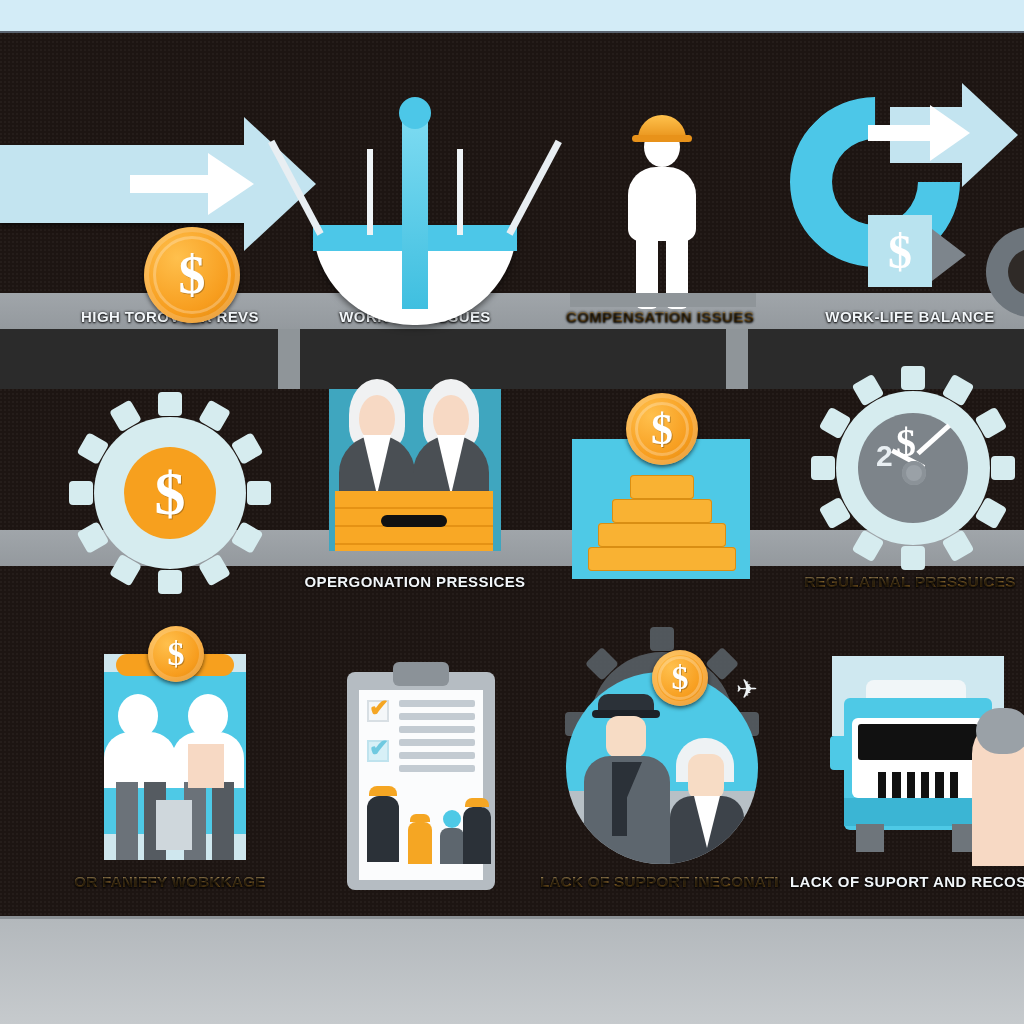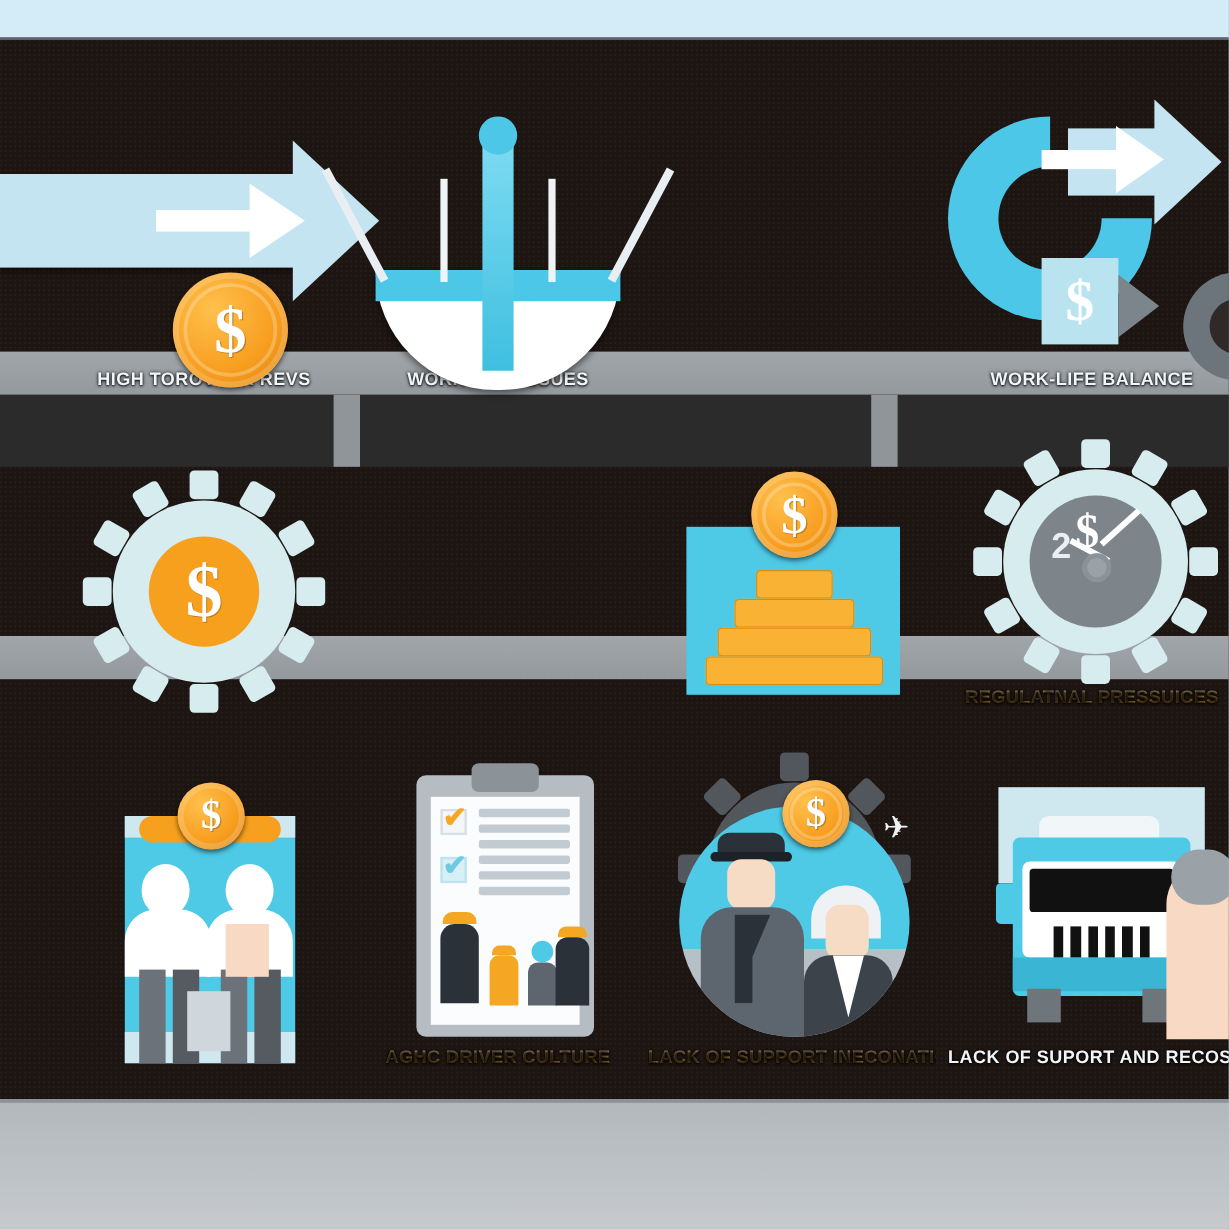--- a/index.html
+++ b/index.html
@@ -162,20 +162,36 @@
         <div style="position:absolute; left:201px; top:42px; width:7px; height:105px; background:#e8eef2; transform:rotate(28deg); transform-origin:bottom;"></div>
         <div style="position:absolute; left:62px; top:62px; width:6px; height:86px; background:#eef3f6;"></div>
         <div style="position:absolute; left:152px; top:62px; width:6px; height:86px; background:#eef3f6;"></div>
 
         <div style="position:absolute; left:97px; top:22px; width:26px; height:200px; background:linear-gradient(#7fdcf2,#3fbfe0); border-radius:6px 6px 0 0;"></div>
         <div style="position:absolute; left:94px; top:10px; width:32px; height:32px; border-radius:50%; background:#4cc7e8;"></div>
       </div>
       <div class="caption white">WORK LIRE ISSUES</div>
     </div>
 
+    <div class="cell" style="left:540px; top:30px; width:240px; height:265px;">
+      <div class="art">
+
+        <div style="position:absolute; left:94px; top:40px; width:36px; height:40px; border-radius:50%; background:#fff;"></div>
+
+        <div style="position:absolute; left:88px; top:28px; width:48px; height:24px; border-radius:24px 24px 0 0; background:linear-gradient(#ffc24d,#e8921a);"></div>
+        <div style="position:absolute; left:82px; top:48px; width:60px; height:7px; border-radius:4px; background:#e8921a;"></div>
+
+        <div style="position:absolute; left:78px; top:80px; width:68px; height:74px; border-radius:28px 28px 12px 12px; background:#fff;"></div>
+        <div style="position:absolute; left:86px; top:150px; width:22px; height:72px; background:#fff; border-radius:0 0 6px 6px;"></div>
+        <div style="position:absolute; left:116px; top:150px; width:22px; height:72px; background:#fff; border-radius:0 0 6px 6px;"></div>
+
+        <div style="position:absolute; left:20px; top:206px; width:186px; height:14px; background:#8f9599;"></div>
+      </div>
+      <div class="caption gold">COMPENSATION ISSUES</div>
+    </div>
 
     <div class="cell" style="left:790px; top:30px; width:240px; height:265px;">
       <div class="art">
 
         <div style="position:absolute; left:-10px; top:10px; width:170px; height:170px; border-radius:50%; border:42px solid #4cc7e8; border-right-color:transparent; transform:rotate(-45deg);"></div>
         <div class="arrow-bar" style="left:90px; top:20px; width:80px; height:56px;"></div>
         <div class="arrow-head" style="left:162px; top:-4px; border-top:52px solid transparent; border-bottom:52px solid transparent; border-left:56px solid #c3e4f0;"></div>
         <div class="arrow-bar" style="left:68px; top:38px; width:72px; height:16px; background:#ffffff;"></div>
         <div class="arrow-head" style="left:130px; top:18px; border-top:28px solid transparent; border-bottom:28px solid transparent; border-left:40px solid #ffffff;"></div>
 
@@ -226,20 +242,39 @@
             </div>
           <div class="tooth" style="transform:rotate(330deg)">
               <i></i>
             </div>
           <div class="body"></div>
         </div>
         <div class="coin" style="left:64px; top:54px; width:92px; height:92px; font-size:62px; box-shadow:none; background:#f7a01e;">$</div>
       </div>
     </div>
 
+    <div class="cell" style="left:295px; top:300px; width:240px; height:260px;">
+      <div class="art" style="height:200px;">
+        <div class="panel" style="left:24px; top:22px; width:172px; height:162px; background:#3fa6bf;"></div>
+
+        <div style="position:absolute; left:44px; top:12px; width:56px; height:72px; border-radius:50% 50% 34% 34%; background:#f0f1f2;"></div>
+        <div style="position:absolute; left:54px; top:28px; width:36px; height:48px; border-radius:50%; background:#f7d9c4;"></div>
+        <div style="position:absolute; left:34px; top:68px; width:76px; height:64px; border-radius:38px 38px 8px 8px; background:#4a4f54;"></div>
+        <div style="position:absolute; left:58px; top:68px; width:28px; height:60px; background:#fff; clip-path:polygon(0 0,100% 0,50% 100%);"></div>
+
+        <div style="position:absolute; left:118px; top:12px; width:56px; height:72px; border-radius:50% 50% 34% 34%; background:#f0f1f2;"></div>
+        <div style="position:absolute; left:128px; top:28px; width:36px; height:48px; border-radius:50%; background:#f7d9c4;"></div>
+        <div style="position:absolute; left:108px; top:68px; width:76px; height:64px; border-radius:38px 38px 8px 8px; background:#4a4f54;"></div>
+        <div style="position:absolute; left:132px; top:68px; width:28px; height:60px; background:#fff; clip-path:polygon(0 0,100% 0,50% 100%);"></div>
+
+        <div style="position:absolute; left:30px; top:124px; width:158px; height:60px; background:repeating-linear-gradient(#f9a825 0 16px,#e59214 16px 18px);"></div>
+        <div style="position:absolute; left:76px; top:148px; width:66px; height:12px; border-radius:6px; background:#111;"></div>
+      </div>
+      <div class="caption white">OPERGONATION PRESSICES</div>
+    </div>
 
     <div class="cell" style="left:540px; top:300px; width:240px; height:260px;">
       <div class="art" style="height:200px;">
         <div class="panel" style="left:22px; top:46px; width:178px; height:140px; background:#4ec9e6;"></div>
         <div class="coin" style="left:76px; top:0px; width:72px; height:72px; font-size:44px; z-index:3;">
           <span class="ring"></span>$
         </div>
         <div style="position:absolute; left:38px; top:82px; width:148px; height:96px;">
           <div style="position:absolute; left:42px; top:0;   width:64px; height:24px; background:#f9b233; border-radius:4px; box-shadow:inset 0 0 0 1px #d98e13;"></div>
           <div style="position:absolute; left:24px; top:24px; width:100px; height:24px; background:#f9b233; border-radius:4px; box-shadow:inset 0 0 0 1px #d98e13;"></div>
@@ -313,20 +348,21 @@
         <div style="position:absolute; left:56px; top:150px; width:22px; height:78px; background:#6b7279; z-index:3;"></div>
         <div style="position:absolute; left:84px; top:150px; width:22px; height:78px; background:#555b61; z-index:3;"></div>
 
         <div style="position:absolute; left:128px; top:62px; width:40px; height:44px; border-radius:50%; background:#fff; z-index:3;"></div>
         <div style="position:absolute; left:112px; top:100px; width:72px; height:56px; border-radius:26px 26px 0 0; background:#fff; z-index:3;"></div>
         <div style="position:absolute; left:128px; top:112px; width:36px; height:44px; background:#f7d9c4; z-index:4;"></div>
         <div style="position:absolute; left:124px; top:150px; width:22px; height:78px; background:#6b7279; z-index:3;"></div>
         <div style="position:absolute; left:152px; top:150px; width:22px; height:78px; background:#555b61; z-index:3;"></div>
         <div style="position:absolute; left:96px; top:168px; width:36px; height:50px; background:#cfd7dc; z-index:5;"></div>
       </div>
+      <div class="caption gold">OR FANIFFY WOBKKAGE</div>
     </div>
 
     <div class="cell" style="left:295px; top:570px; width:240px; height:290px;">
       <div class="art" style="height:235px;">
         <div style="position:absolute; left:42px; top:14px; width:148px; height:218px; border-radius:8px; background:#b5bcc2;"></div>
         <div style="position:absolute; left:88px; top:4px; width:56px; height:24px; border-radius:6px; background:#8b9298;"></div>
         <div style="position:absolute; left:54px; top:32px; width:124px; height:190px; background:#fbfcfd;"></div>
 
         <div style="position:absolute; left:62px; top:42px; width:22px; height:22px; background:#f4f7f9; box-shadow:inset 0 0 0 2px #d8dfe4;"></div>
         <div style="position:absolute; left:64px; top:38px; color:#f5a623; font-size:24px; font-weight:700; line-height:24px;">✔</div>
@@ -343,21 +379,20 @@
 
         <div style="position:absolute; left:64px; top:128px; width:28px; height:10px; border-radius:8px 8px 0 0; background:#f5a623;"></div>
         <div style="position:absolute; left:62px; top:138px; width:32px; height:66px; border-radius:12px 12px 0 0; background:#2b3138;"></div>
         <div style="position:absolute; left:105px; top:156px; width:20px; height:8px; border-radius:6px 6px 0 0; background:#f5a623;"></div>
         <div style="position:absolute; left:103px; top:164px; width:24px; height:42px; border-radius:8px 8px 0 0; background:#f5a623;"></div>
         <div style="position:absolute; left:138px; top:152px; width:18px; height:18px; border-radius:50%; background:#4ec9e6;"></div>
         <div style="position:absolute; left:135px; top:170px; width:24px; height:36px; border-radius:8px 8px 0 0; background:#5d666e;"></div>
         <div style="position:absolute; left:160px; top:140px; width:24px; height:9px; border-radius:7px 7px 0 0; background:#f5a623;"></div>
         <div style="position:absolute; left:158px; top:149px; width:28px; height:57px; border-radius:10px 10px 0 0; background:#2b3138;"></div>
       </div>
-      <div class="caption gold">AGHC DRIVER CULTURE</div>
     </div>
 
     <div class="cell" style="left:540px; top:570px; width:240px; height:290px;">
       <div class="art" style="height:235px;">
 
         <div class="gear" style="left:24px; top:4px; width:176px; height:176px; opacity:.85;">
           <div class="tooth" style="transform:rotate(0deg)">
               <i style="background:#5b6369"></i>
             </div>
           <div class="tooth" style="transform:rotate(45deg)">

